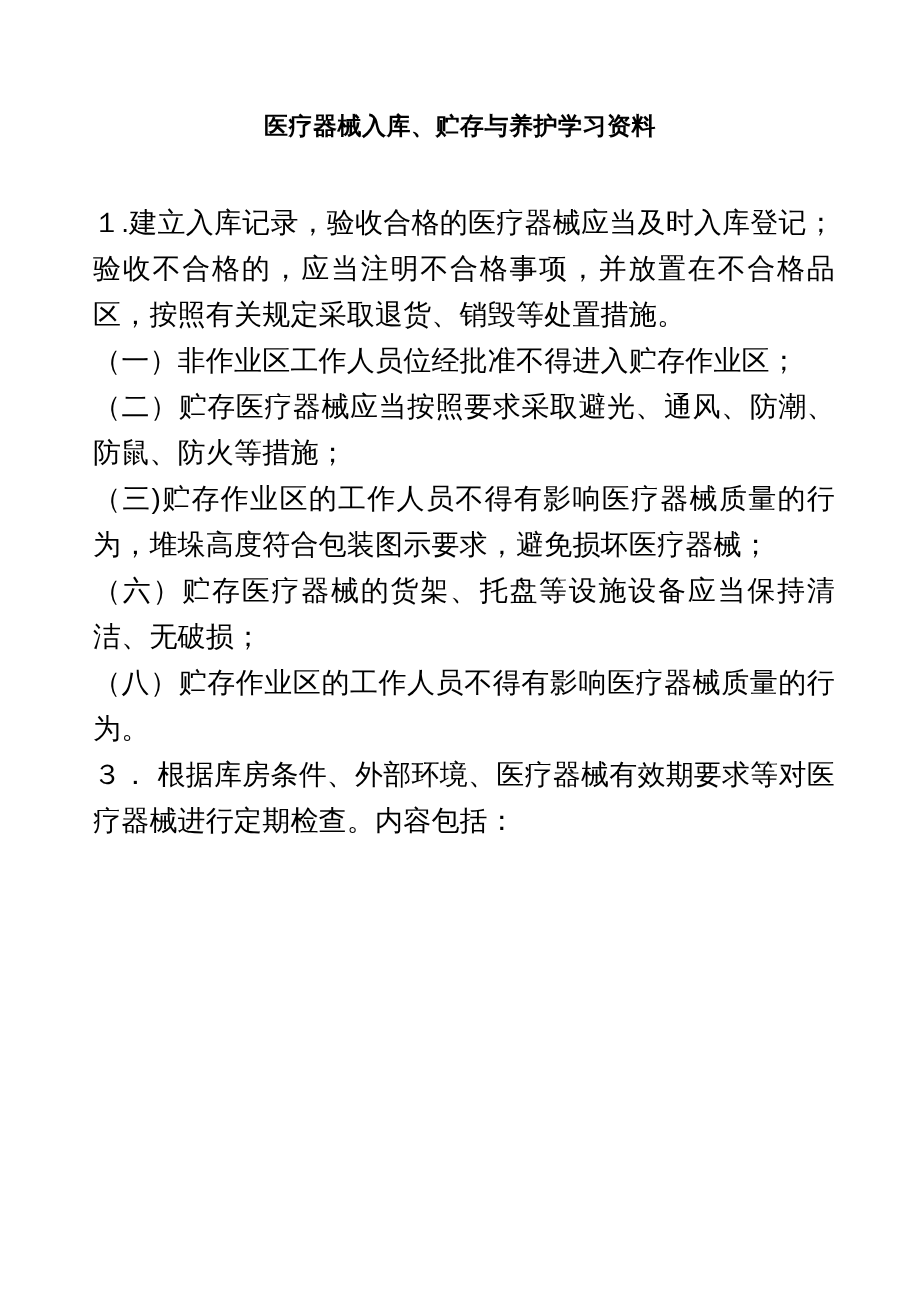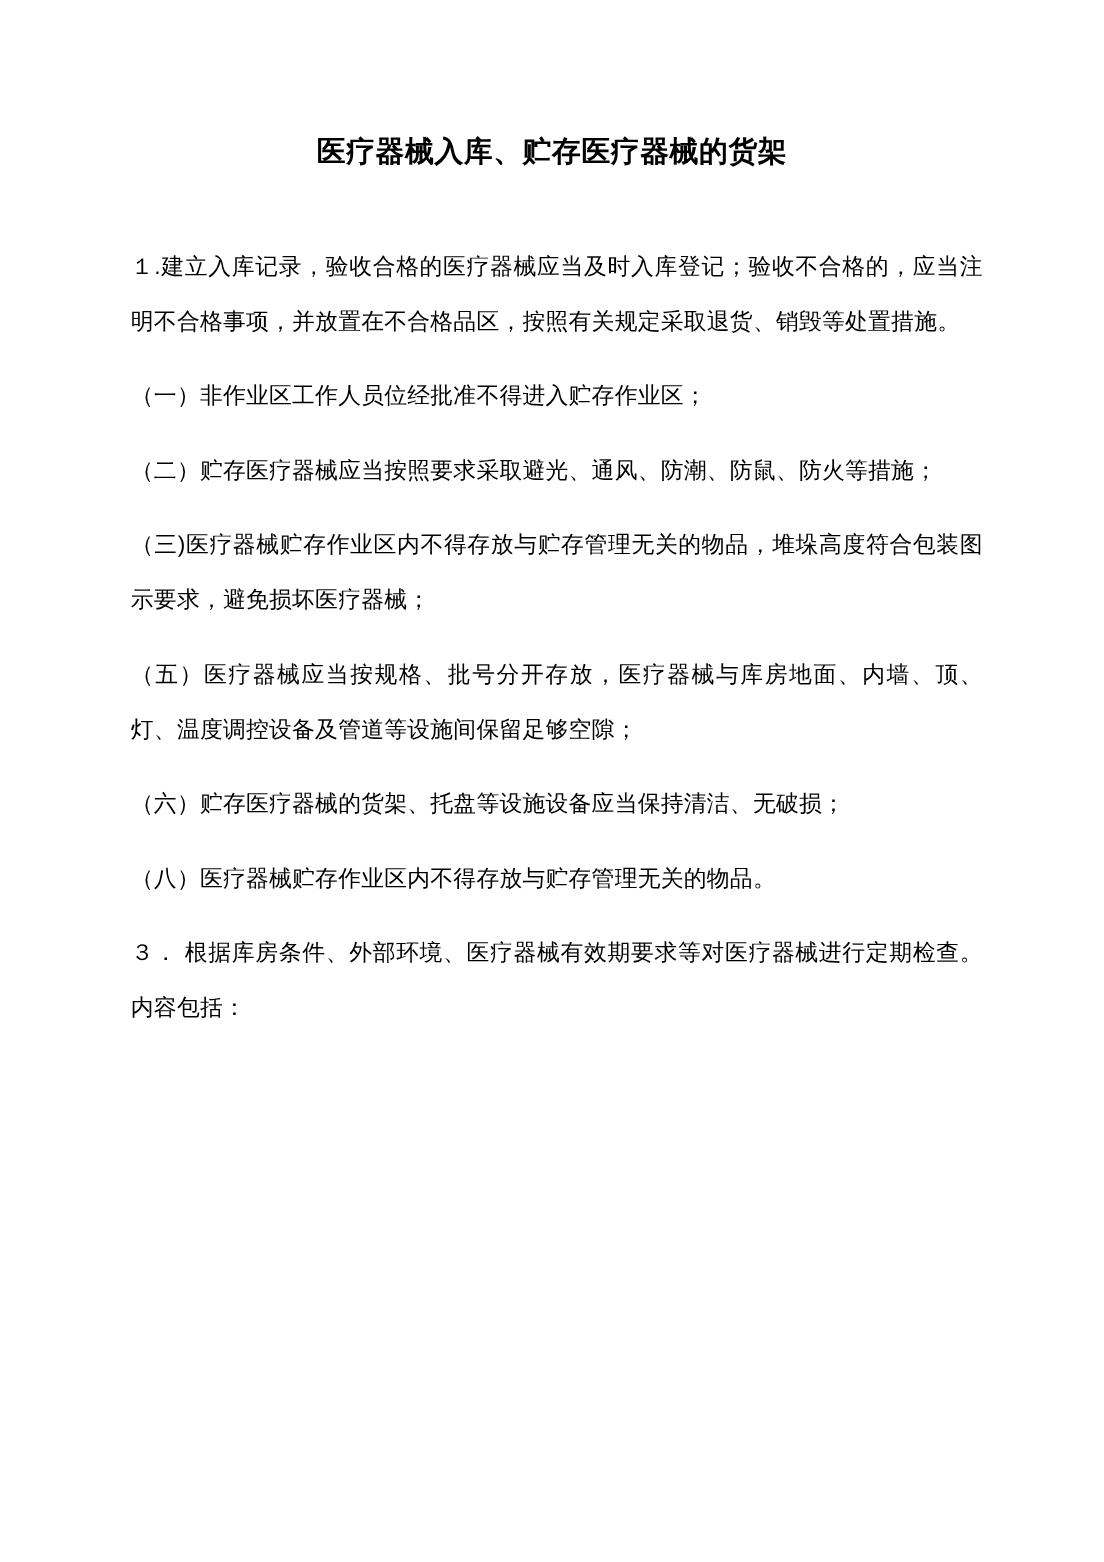--- a/index.html
+++ b/index.html
@@ -28,44 +28,43 @@
     text-align: center;
     font-size: 24px;
     font-weight: bold;
     letter-spacing: 0.5px;
     font-family: "Liberation Sans", "DejaVu Sans", sans-serif;
   }
   .body-block {
     margin-top: 58px;
   }
   .para {
-    font-size: 19px;
+    font-size: 28px;
     line-height: 46px;
     text-align: justify;
     text-justify: inter-ideograph;
-    margin: 16px;
+    margin: 0;
     text-indent: 0;
     font-family: "Liberation Sans", "DejaVu Sans", sans-serif;
     letter-spacing: 0.2px;
   }
   .indent-1 {
     padding-left: 8px;
   }
 </style>
 </head>
 <body>
 
 <div class="page">
 
-  <h1 class="doc-title">医疗器械入库、贮存医疗器械的货架</h1>
+  <h1 class="doc-title">医疗器械入库、贮存与养护学习资料</h1>
 
   <div class="body-block">
     <p class="para indent-1">１.建立入库记录，验收合格的医疗器械应当及时入库登记；验收不合格的，应当注明不合格事项，并放置在不合格品区，按照有关规定采取退货、销毁等处置措施。</p>
     <p class="para indent-1">（一）非作业区工作人员位经批准不得进入贮存作业区；</p>
     <p class="para indent-1">（二）贮存医疗器械应当按照要求采取避光、通风、防潮、防鼠、防火等措施；</p>
-    <p class="para indent-1">（三)医疗器械贮存作业区内不得存放与贮存管理无关的物品，堆垛高度符合包装图示要求，避免损坏医疗器械；</p>
-    <p class="para indent-1">（五）医疗器械应当按规格、批号分开存放，医疗器械与库房地面、内墙、顶、灯、温度调控设备及管道等设施间保留足够空隙；</p>
+    <p class="para indent-1">（三)贮存作业区的工作人员不得有影响医疗器械质量的行为，堆垛高度符合包装图示要求，避免损坏医疗器械；</p>
     <p class="para indent-1">（六）贮存医疗器械的货架、托盘等设施设备应当保持清洁、无破损；</p>
-    <p class="para indent-1">（八）医疗器械贮存作业区内不得存放与贮存管理无关的物品。</p>
+    <p class="para indent-1">（八）贮存作业区的工作人员不得有影响医疗器械质量的行为。</p>
     <p class="para indent-1">３．  根据库房条件、外部环境、医疗器械有效期要求等对医疗器械进行定期检查。内容包括：</p>
   </div>
 
 </div>
 
 </body></html>

